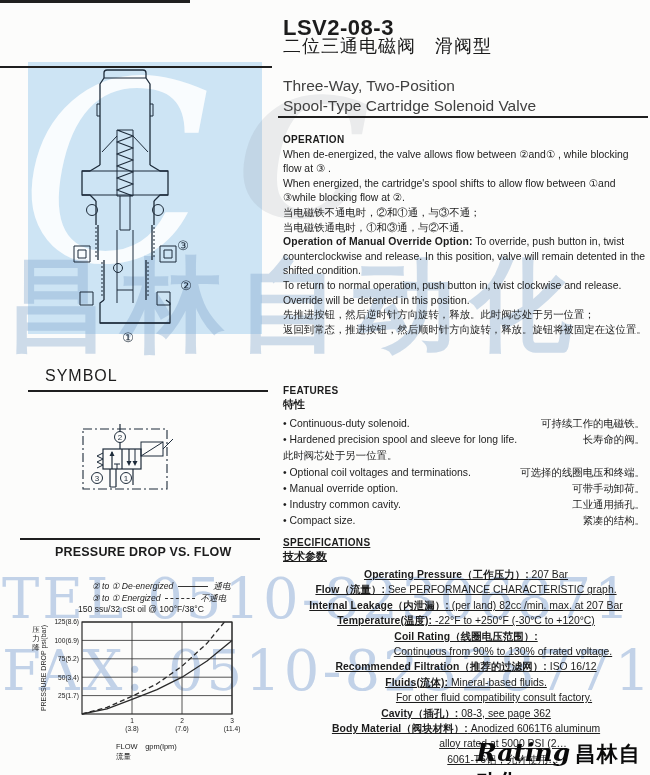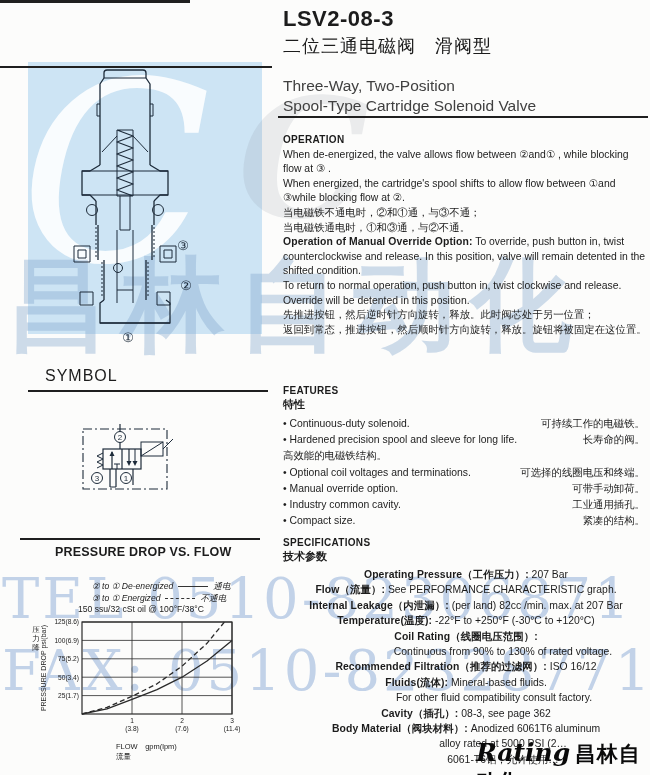--- a/index.html
+++ b/index.html
@@ -13,33 +13,33 @@
   
   .wm{pointer-events:none;white-space:nowrap;}
   .wm-square{left:28px;top:62px;width:234px;height:272px;background:#cde4f4;}
   .wm-swoosh{left:20px;top:28px;font:italic 250px "DejaVu Serif", serif;color:rgba(255,255,255,.88);}
   .wm-cn-row{left:6px;top:238px;font-weight:bold;font-size:102px;letter-spacing:14px;
     color:rgba(130,165,205,.38);font-family:"DejaVu Sans", sans-serif;}
   .wm-gray-logo{left:238px;top:62px;font:italic bold 165px "DejaVu Serif", serif;color:rgba(125,138,150,.14);}
   .wm-tel{left:2px;top:566px;font:56px "DejaVu Serif", serif;color:rgba(108,148,205,.40);letter-spacing:3px;}
   .wm-fax{left:2px;top:638px;font:56px "DejaVu Serif", serif;color:rgba(108,148,205,.40);letter-spacing:3px;}
   
-  .model-title{left:283px;top:6px;font-size:22px;font-weight:bold;letter-spacing:.5px;}
+  .model-title{left:283px;top:15px;font-size:22px;font-weight:bold;letter-spacing:.5px;}
   .title-zh{left:283px;top:34px;font-size:18px;letter-spacing:1px;}
   .title-en{left:283px;top:76px;font-size:15.5px;line-height:20px;color:#404040;}
   .col-rule{left:278px;top:116px;width:370px;height:2px;}
   .section-h{font-weight:bold;font-size:10px;letter-spacing:.3px;}
   .section-h-zh{font-weight:bold;font-size:11px;margin-top:1px;}
   .op-block{left:283px;top:133px;width:364px;font-size:10.4px;line-height:14.6px;}
   .op-line{margin:0;}
   .op-line b{letter-spacing:.1px;}
   .feat-block{left:283px;top:385px;width:362px;font-size:10.4px;}
   .feat-rows{margin-top:4px;}
   .feat-row{display:flex;justify-content:space-between;line-height:16.2px;}
-  .spec-block{left:283px;top:537px;width:366px;font-size:10.4px;}
+  .spec-block{left:283px;top:537px;width:366px;font-size:10.4px;text-decoration:underline;}
   .spec-rows{margin-top:3px;}
   .spec-row{line-height:15.4px;text-align:center;}
   .spec-row b{letter-spacing:.1px;}
   
   .top-edge{left:0;top:0;width:190px;height:3px;}
   .left-top-rule{left:0;top:66px;width:272px;height:2px;}
   .symbol-h{left:45px;top:367px;font-size:16px;letter-spacing:1px;font-weight:500;}
   .symbol-rule{left:28px;top:390px;width:240px;height:2px;}
   .chart-top-rule{left:20px;top:538px;width:240px;height:2px;}
   .chart-h{left:55px;top:545px;font-size:12.5px;font-weight:bold;letter-spacing:.2px;}
@@ -189,21 +189,21 @@
   <div id="features-rows" class="feat-rows">
       <div class="feat-row">
         <span>• Continuous-duty solenoid.</span>
         <span>可持续工作的电磁铁。</span>
       </div>
       <div class="feat-row">
         <span>• Hardened precision spool and sleeve for long life.</span>
         <span>长寿命的阀。</span>
       </div>
       <div class="feat-row">
-        <span>高效能的电磁铁结构。</span>
+        <span>此时阀芯处于另一位置。</span>
       </div>
       <div class="feat-row">
         <span>• Optional coil voltages and terminations.</span>
         <span>可选择的线圈电压和终端。</span>
       </div>
       <div class="feat-row">
         <span>• Manual override option.</span>
         <span>可带手动卸荷。</span>
       </div>
       <div class="feat-row">

